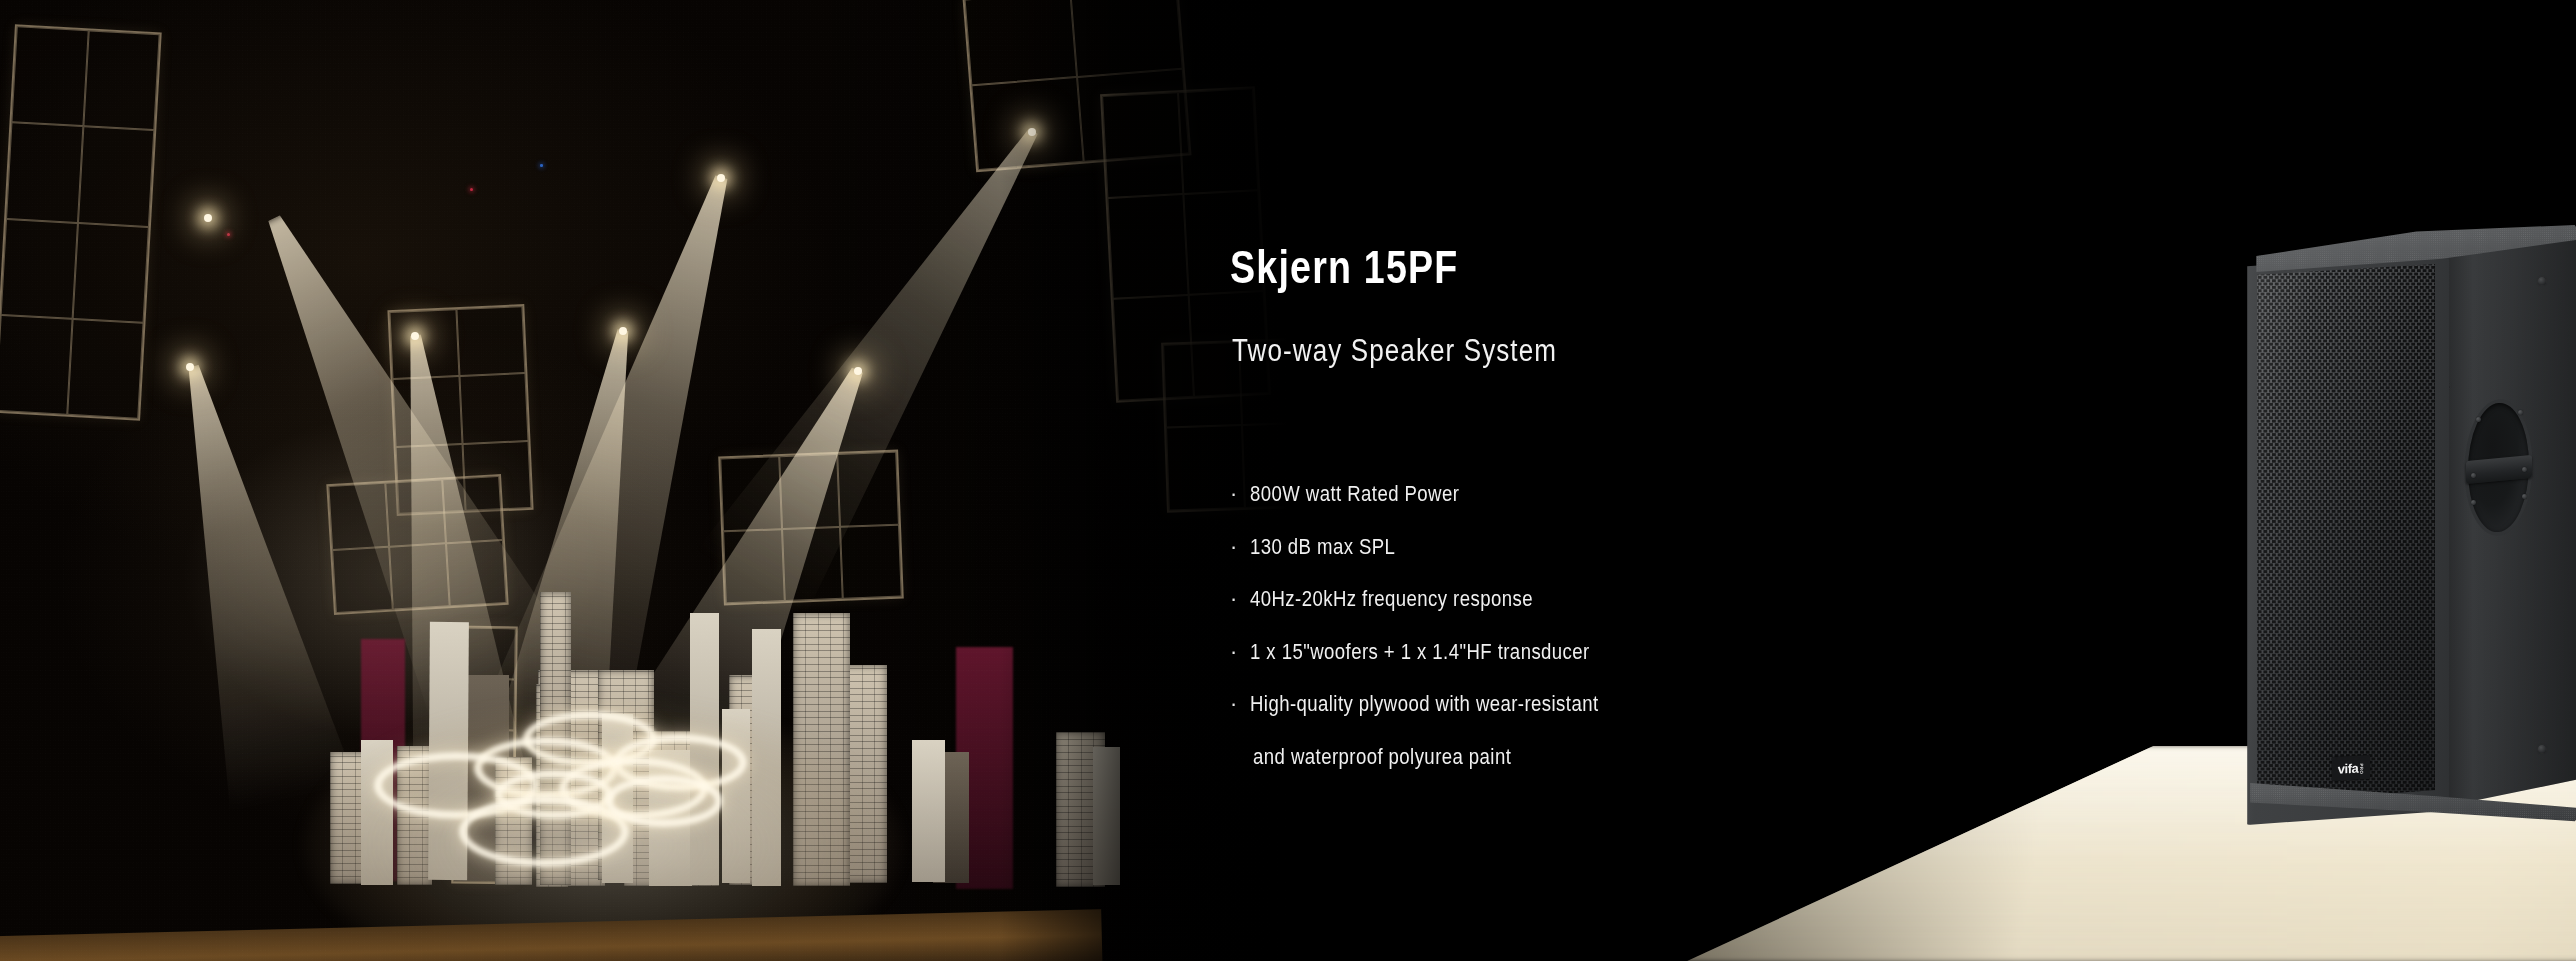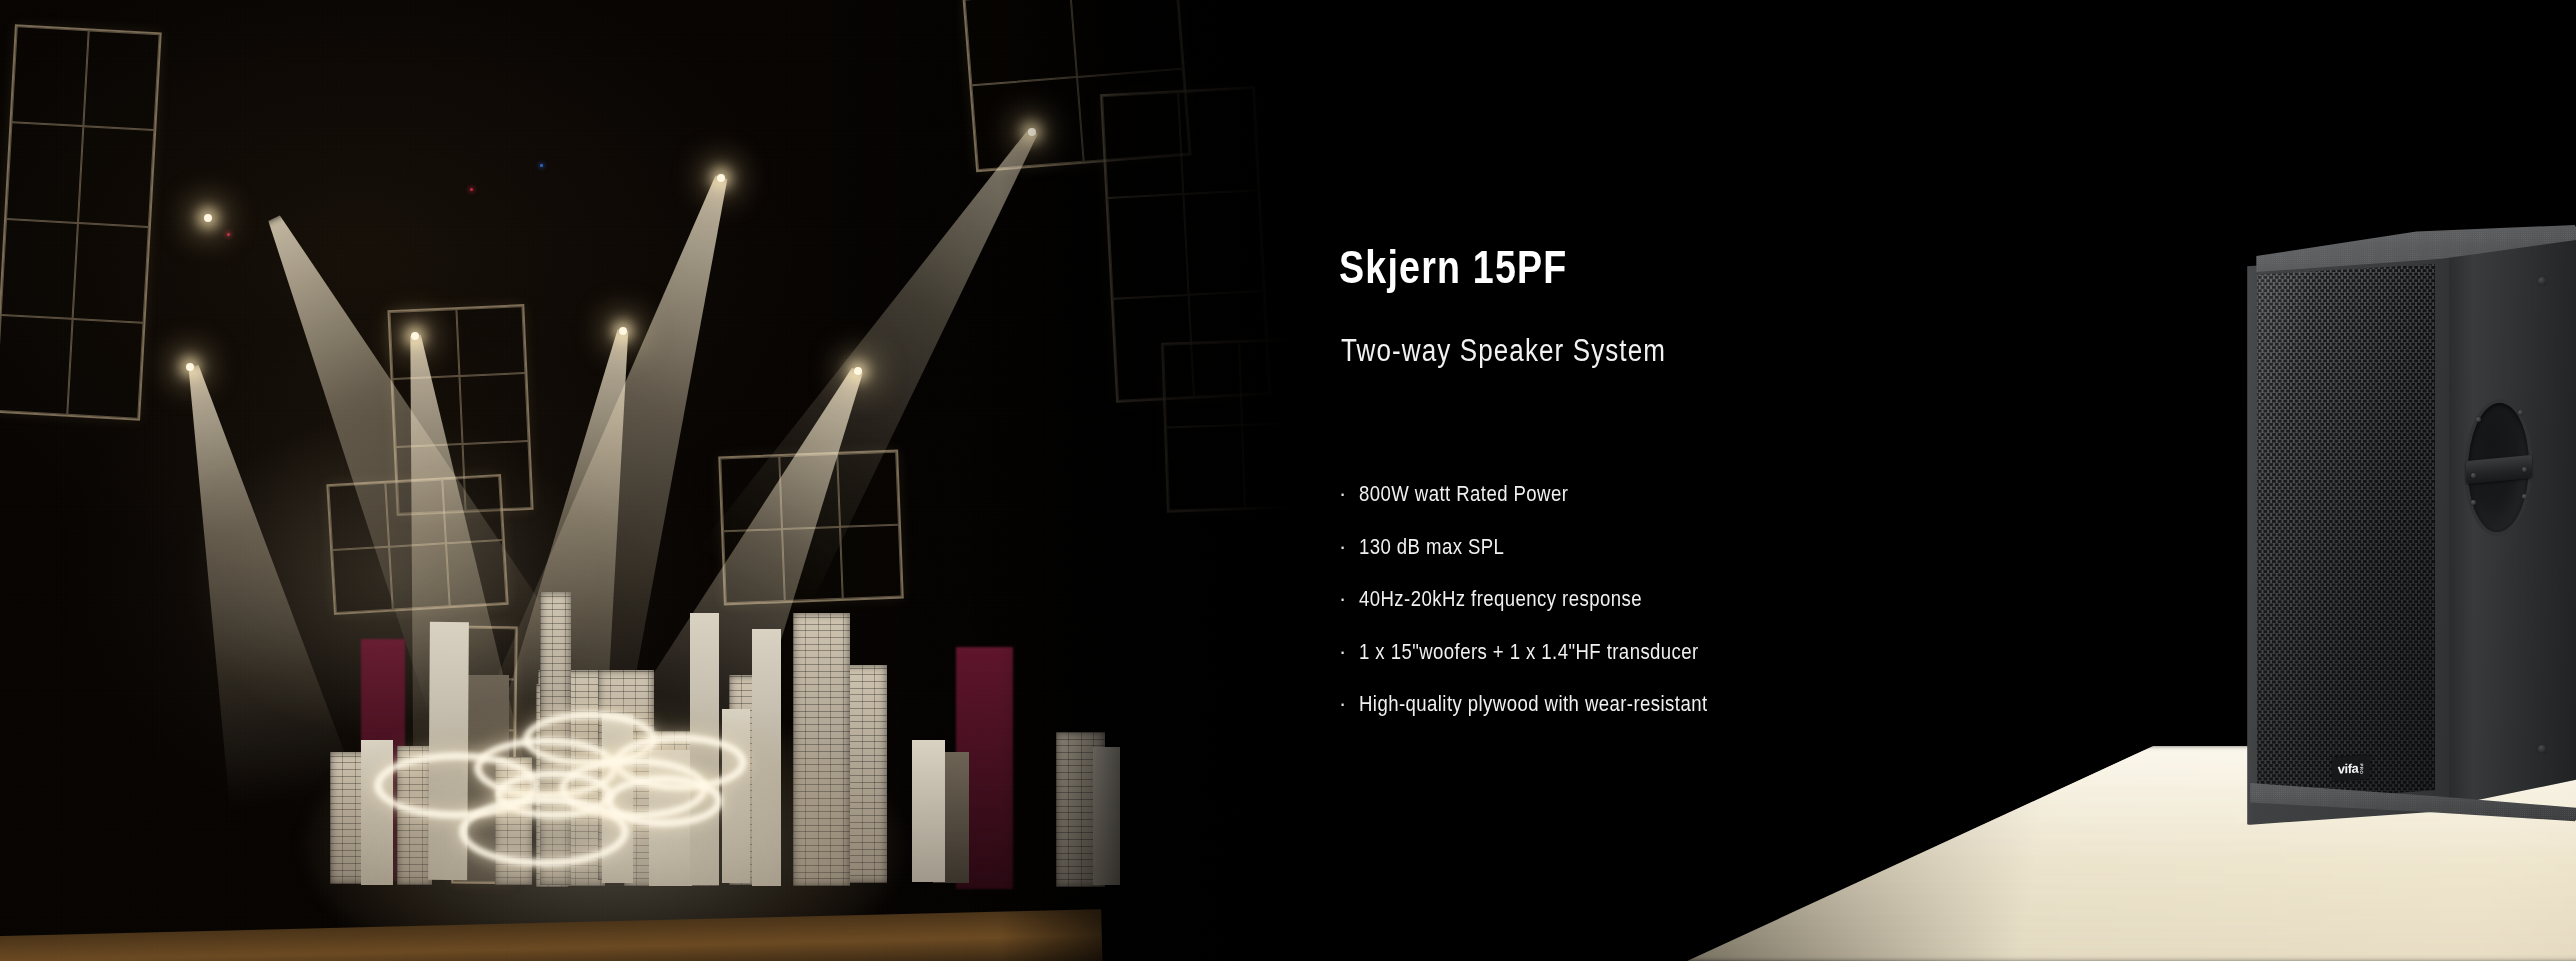--- a/index.html
+++ b/index.html
@@ -86,21 +86,21 @@
          box-shadow:0 0 17.5px rgba(255,240,205,.55), 0 0 17.5px rgba(255,240,205,.45) inset; }
   .gobo-pool{ position:absolute; z-index:32; border-radius:50%;
               background:radial-gradient(ellipse at 50% 50%, rgba(255,244,219,.28) 0%, rgba(190,165,120,.12) 55%, rgba(0,0,0,0) 78%);
               filter:blur(8.2px); }
   
   .stage-lip{ position:absolute; left:-31px; bottom:-17.5px; width:1133px; height:57px; z-index:34;
               background:linear-gradient(180deg,#4a3318,#6b4a22 45%,#2b1d0e);
               transform:rotate(-1.4deg); filter:blur(0.5px); }
 
   
-  #copy{ position:absolute; left:1339px; top:0; width:876px; height:100%; z-index:60; }
+  #copy{ position:absolute; left:1230px; top:0; width:876px; height:100%; z-index:60; }
   .title{
     position:absolute; left:0; top:243px;
     color:#fff; font-size:47px; font-weight:bold;
     letter-spacing:1.5px; line-height:1; white-space:nowrap;
     transform:scaleX(.80); transform-origin:0 50%;
   }
   .subtitle{
     position:absolute; left:1.5px; top:335px;
     color:#f2f2f2; font-size:31px; font-weight:400;
     letter-spacing:1.3px; line-height:1; white-space:nowrap;
@@ -405,20 +405,24 @@
         <span class="ftxt">40Hz-20kHz frequency response</span>
       </div>
       <div class="feat">
         <span class="bullet">·</span>
         <span class="ftxt">1 x 15"woofers + 1 x 1.4"HF transducer</span>
       </div>
       <div class="feat">
         <span class="bullet">·</span>
         <span class="ftxt">High-quality plywood with wear-resistant</span>
       </div>
+      <div class="feat cont">
+        <span class="bullet">·</span>
+        <span class="ftxt">and waterproof polyurea paint</span>
+      </div>
     </div>
   </div>
 
   <div class="spk-shadow"></div>
 
   <div id="speaker-stage">
     <div class="floor-pool"></div>
     <div class="floor-pool2"></div>
 
     <div class="spk">

